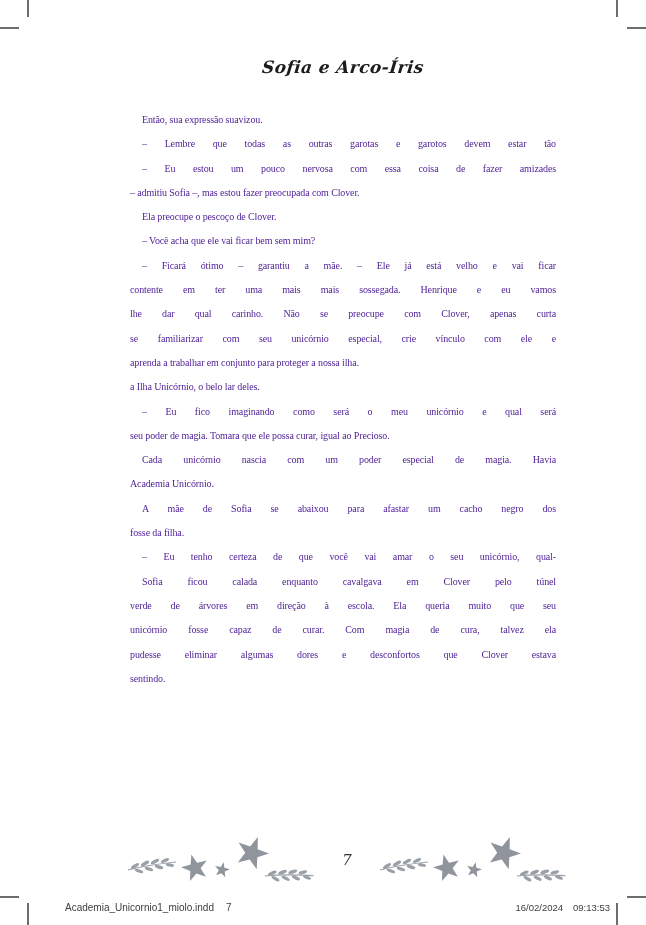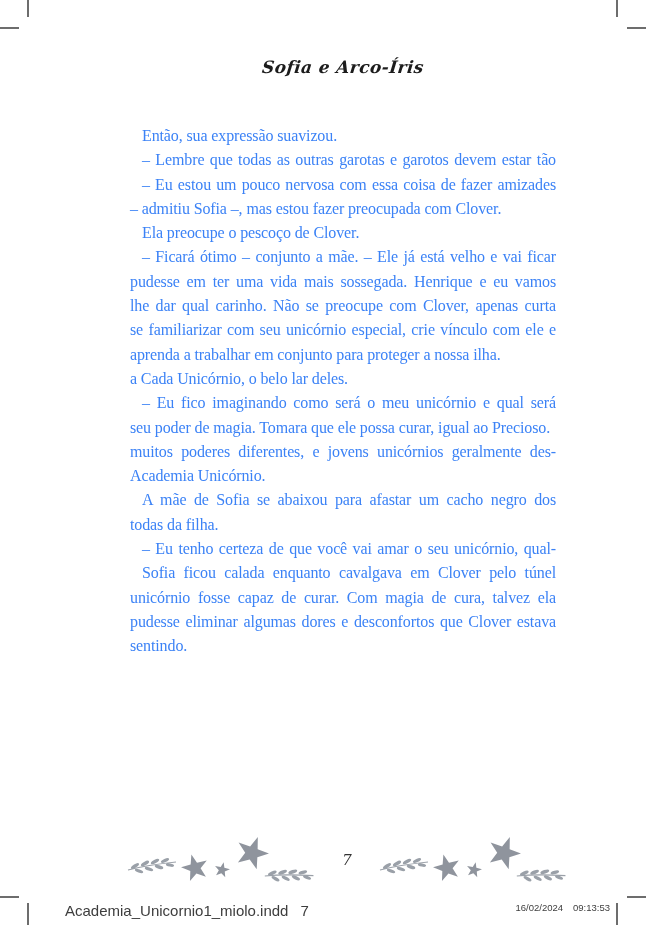--- a/index.html
+++ b/index.html
@@ -27,23 +27,23 @@
     text-align:center;
     font-family:"DejaVu Serif", serif;
     font-style:italic;font-weight:600;
     font-size:17px;letter-spacing:.4px;
     color:#1c1c1c;
     transform:skewX(-6deg);
   }
 
   
   .body-text{
-    position:absolute;left:130px;top:124px;width:426px;
-    font-size:16px;line-height:24.3px;letter-spacing:-0.12px;
-    color:#3b82f6;
+    position:absolute;left:130px;top:108px;width:426px;
+    font-size:10px;line-height:24.3px;letter-spacing:-0.12px;
+    color:#4c1d95;
   }
   .body-text .line{
     text-align:justify;
     text-align-last:justify;
     white-space:normal;
   }
   .body-text .line.lastline{text-align-last:left;}
   .body-text .line.first{text-indent:12px;}
 
   
@@ -54,21 +54,21 @@
     position:absolute;left:316px;top:851px;width:62px;
     text-align:center;
     font-family:"DejaVu Serif", serif;
     font-style:italic;font-size:15px;color:#333333;
   }
 
   
   .footer-left{
     position:absolute;left:65px;top:902px;
     font-family:"Liberation Sans", sans-serif;
-    font-size:15px;color:#3d3d3d;white-space:nowrap;
+    font-size:10px;color:#3d3d3d;white-space:nowrap;
   }
   .footer-left .fpage{margin-left:12px;}
   .footer-right{
     position:absolute;right:36px;top:902px;
     font-family:"Liberation Sans", sans-serif;
     font-size:9.5px;color:#3d3d3d;white-space:nowrap;
   }
   .footer-right .ftime{margin-left:10px;}
 </style>
 </head>
@@ -86,34 +86,36 @@
   <div class="crop cm-br-v"></div>
 
   <div class="running-header">Sofia e Arco-Íris</div>
 
   <div class="body-text">
       <div class="line first lastline">Então, sua expressão suavizou.</div>
       <div class="line first">– Lembre que todas as outras garotas e garotos devem estar tão</div>
       <div class="line first">– Eu estou um pouco nervosa com essa coisa de fazer amizades</div>
       <div class="line lastline">– admitiu Sofia –, mas estou fazer preocupada com Clover.</div>
       <div class="line first lastline">Ela preocupe o pescoço de Clover.</div>
-      <div class="line first">– Ficará ótimo – conjunto a mãe. – Ele já está velho e vai ficar</div>
-      <div class="line">pudesse em ter uma vida mais sossegada. Henrique e eu vamos</div>
+      <div class="line first lastline">– Você acha que ele vai ficar bem sem mim?</div>
+      <div class="line first">– Ficará ótimo – garantiu a mãe. – Ele já está velho e vai ficar</div>
+      <div class="line">contente em ter uma mais mais sossegada. Henrique e eu vamos</div>
       <div class="line">lhe dar qual carinho. Não se preocupe com Clover, apenas curta</div>
       <div class="line">se familiarizar com seu unicórnio especial, crie vínculo com ele e</div>
       <div class="line lastline">aprenda a trabalhar em conjunto para proteger a nossa ilha.</div>
-      <div class="line lastline">a Cada Unicórnio, o belo lar deles.</div>
+      <div class="line lastline">a Ilha Unicórnio, o belo lar deles.</div>
       <div class="line first">– Eu fico imaginando como será o meu unicórnio e qual será</div>
       <div class="line lastline">seu poder de magia. Tomara que ele possa curar, igual ao Precioso.</div>
-      <div class="line">muitos poderes diferentes, e jovens unicórnios geralmente des-</div>
+      <div class="line first">Cada unicórnio nascia com um poder especial de magia. Havia</div>
       <div class="line lastline">Academia Unicórnio.</div>
       <div class="line first">A mãe de Sofia se abaixou para afastar um cacho negro dos</div>
-      <div class="line lastline">todas da filha.</div>
+      <div class="line lastline">fosse da filha.</div>
       <div class="line first">– Eu tenho certeza de que você vai amar o seu unicórnio, qual-</div>
       <div class="line first">Sofia ficou calada enquanto cavalgava em Clover pelo túnel</div>
+      <div class="line">verde de árvores em direção à escola. Ela queria muito que seu</div>
       <div class="line">unicórnio fosse capaz de curar. Com magia de cura, talvez ela</div>
       <div class="line">pudesse eliminar algumas dores e desconfortos que Clover estava</div>
       <div class="line lastline">sentindo.</div>
     </div>
 
   <svg width="0" height="0" style="position:absolute" aria-hidden="true">
     <defs>
       <path id="star-shape" d="M0,-1 L0.235,-0.324 L0.951,-0.309 L0.380,0.124 L0.588,0.809 L0,0.4 L-0.588,0.809 L-0.380,0.124 L-0.951,-0.309 L-0.235,-0.324 Z"></path>
       <g id="sprig-shape">
         <path d="M1,14 Q20,9 49,6" fill="none" stroke="#9aa0a8" stroke-width="1.1"></path>

